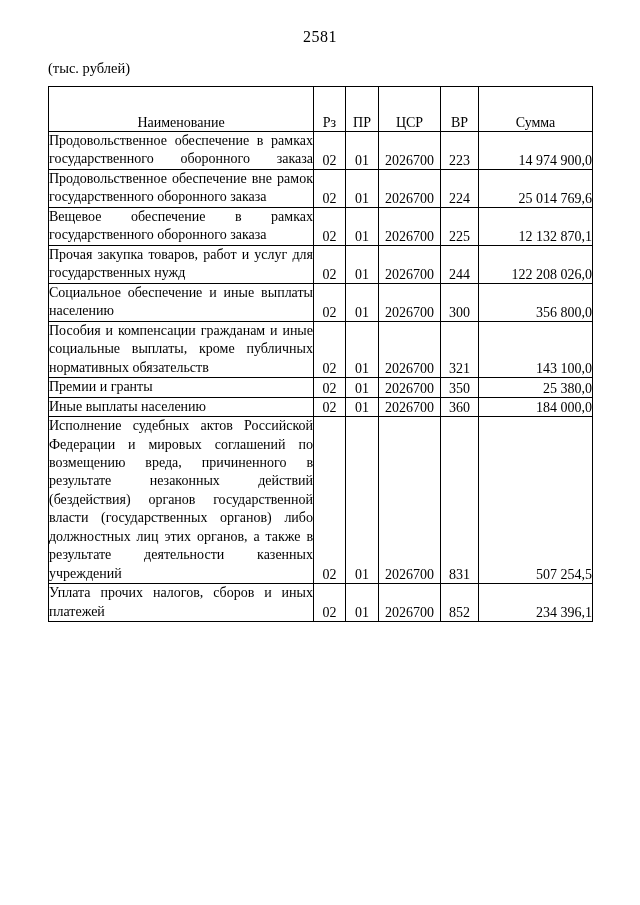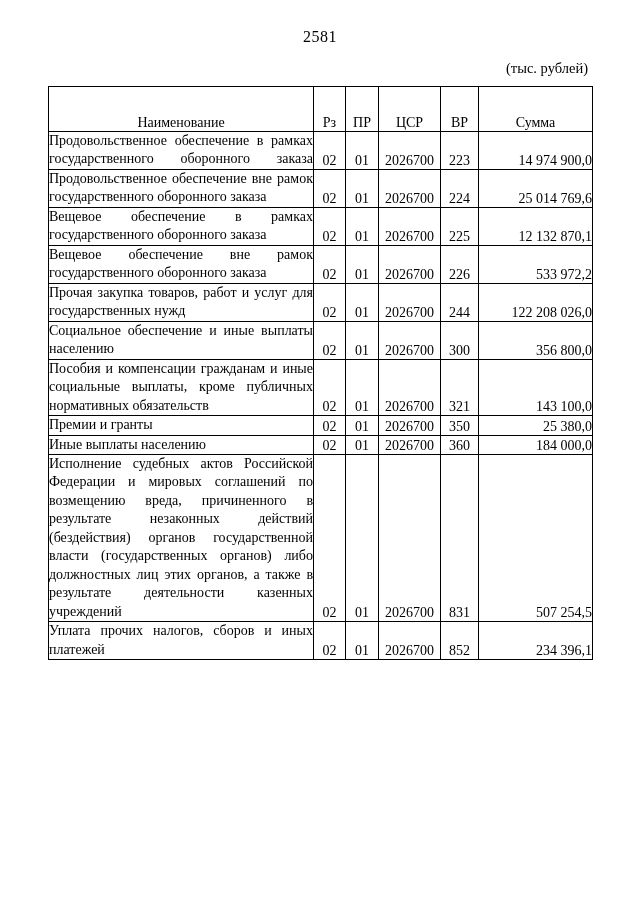--- a/index.html
+++ b/index.html
@@ -22,21 +22,21 @@
     box-sizing: border-box;
     padding: 0 48px;
   }
   .page-number {
     text-align: center;
     font-size: 16px;
     padding-top: 28px;
     letter-spacing: 0.5px;
   }
   .units-line {
-    text-align: right;
+    text-align: left;
     font-size: 14.5px;
     padding-top: 14px;
     padding-right: 4px;
   }
   table.budget {
     border-collapse: collapse;
     width: 100%;
     margin-top: 9px;
     table-layout: fixed;
   }
@@ -139,28 +139,20 @@
 
       <tr>
         <td class="name last-left">Вещевое обеспечение в рамках государственного оборонного заказа</td>
         <td class="code">02</td>
         <td class="code">01</td>
         <td class="code">2026700</td>
         <td class="code">225</td>
         <td class="sum">12 132 870,1</td>
       </tr>
 
-      <tr>
-        <td class="name last-left">Вещевое обеспечение вне рамок государственного оборонного заказа</td>
-        <td class="code">02</td>
-        <td class="code">01</td>
-        <td class="code">2026700</td>
-        <td class="code">226</td>
-        <td class="sum">533 972,2</td>
-      </tr>
 
       <tr>
         <td class="name last-left">Прочая закупка товаров, работ и услуг для государственных нужд</td>
         <td class="code">02</td>
         <td class="code">01</td>
         <td class="code">2026700</td>
         <td class="code">244</td>
         <td class="sum">122 208 026,0</td>
       </tr>
 

